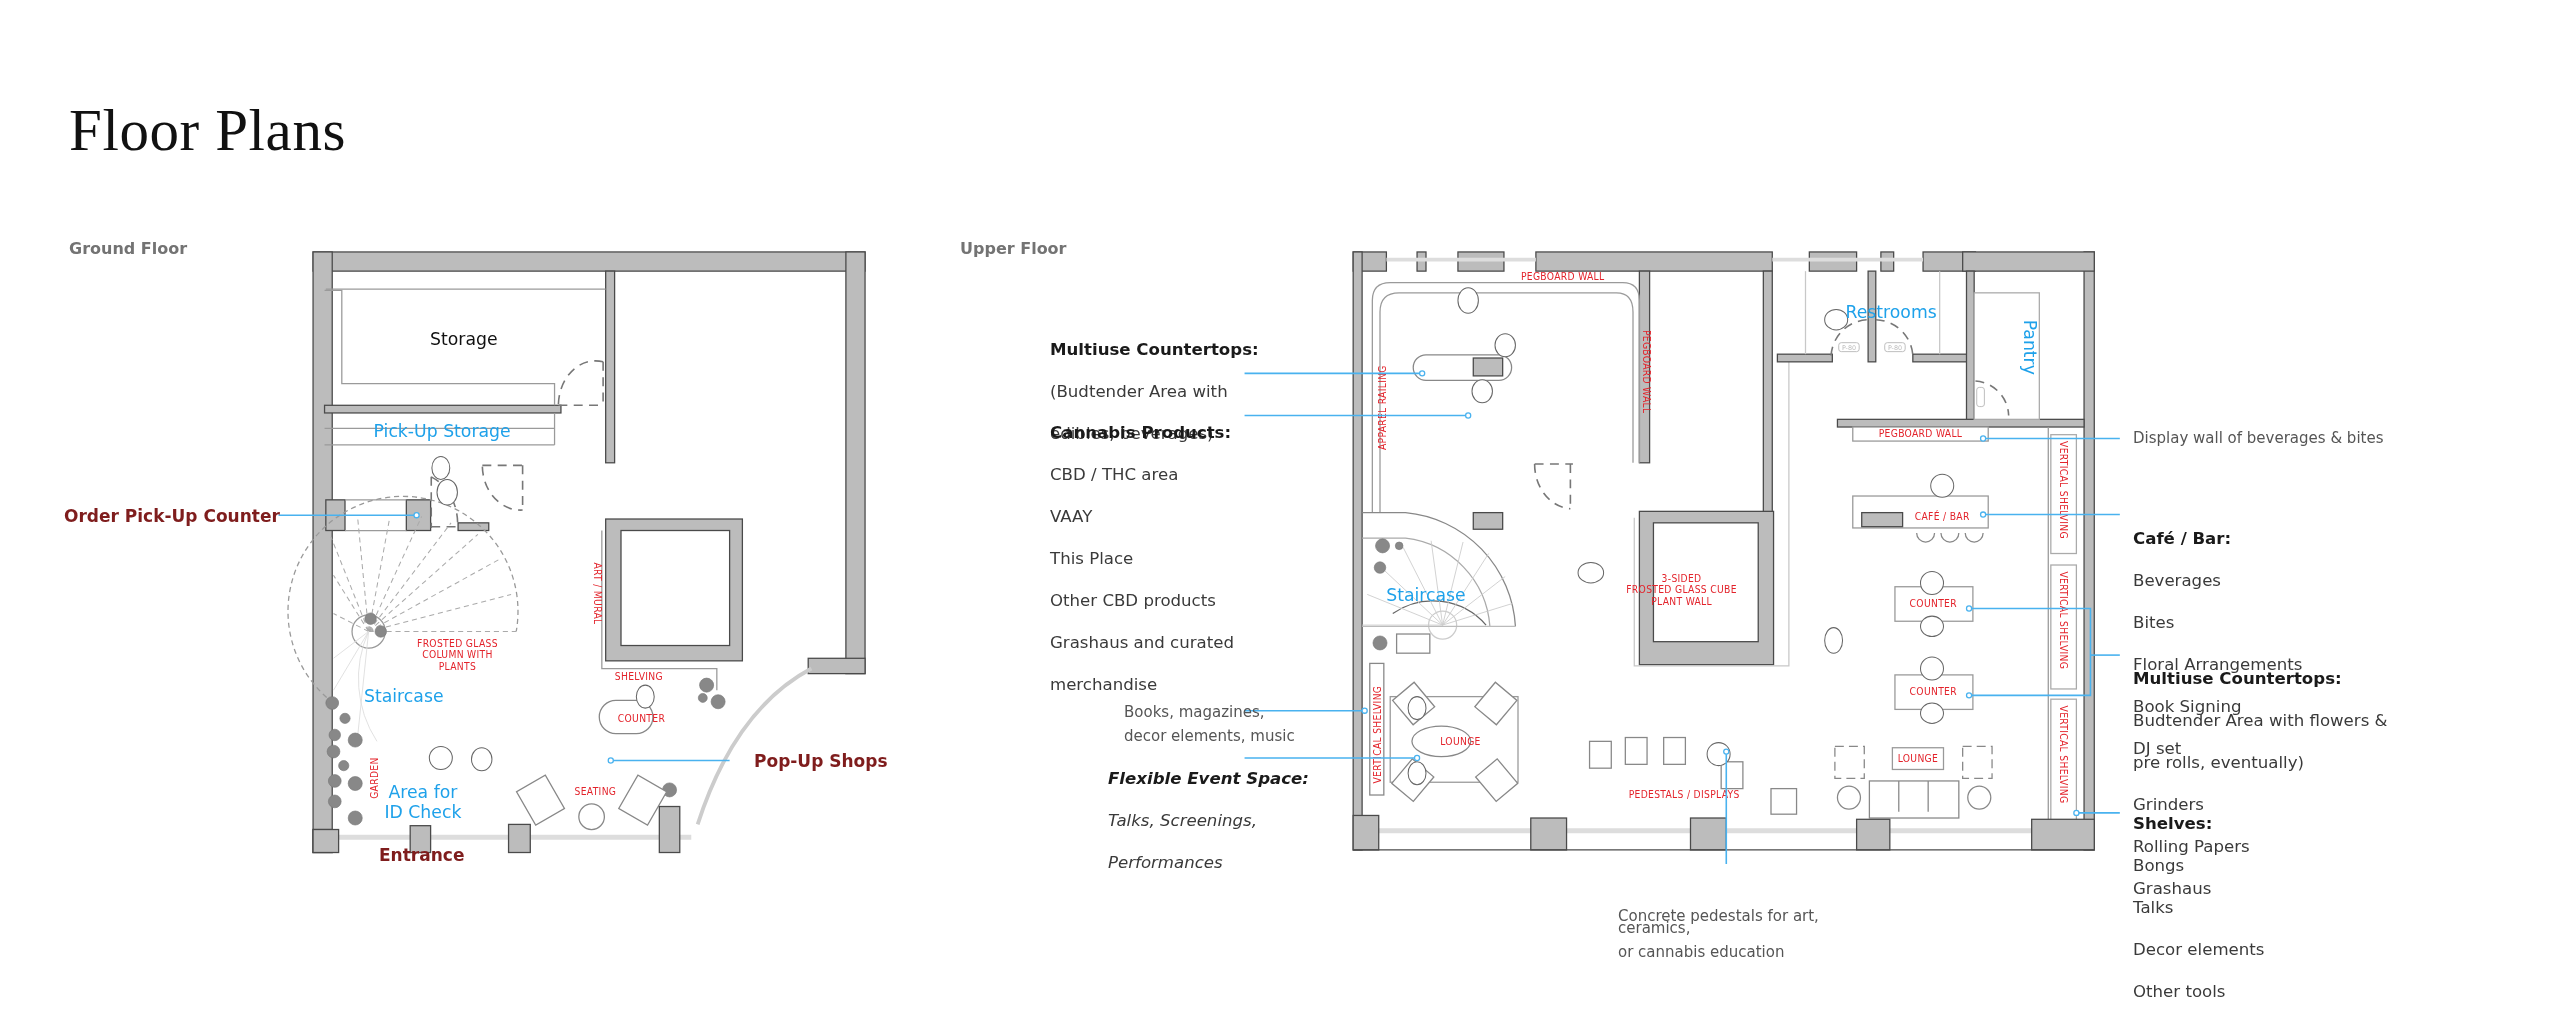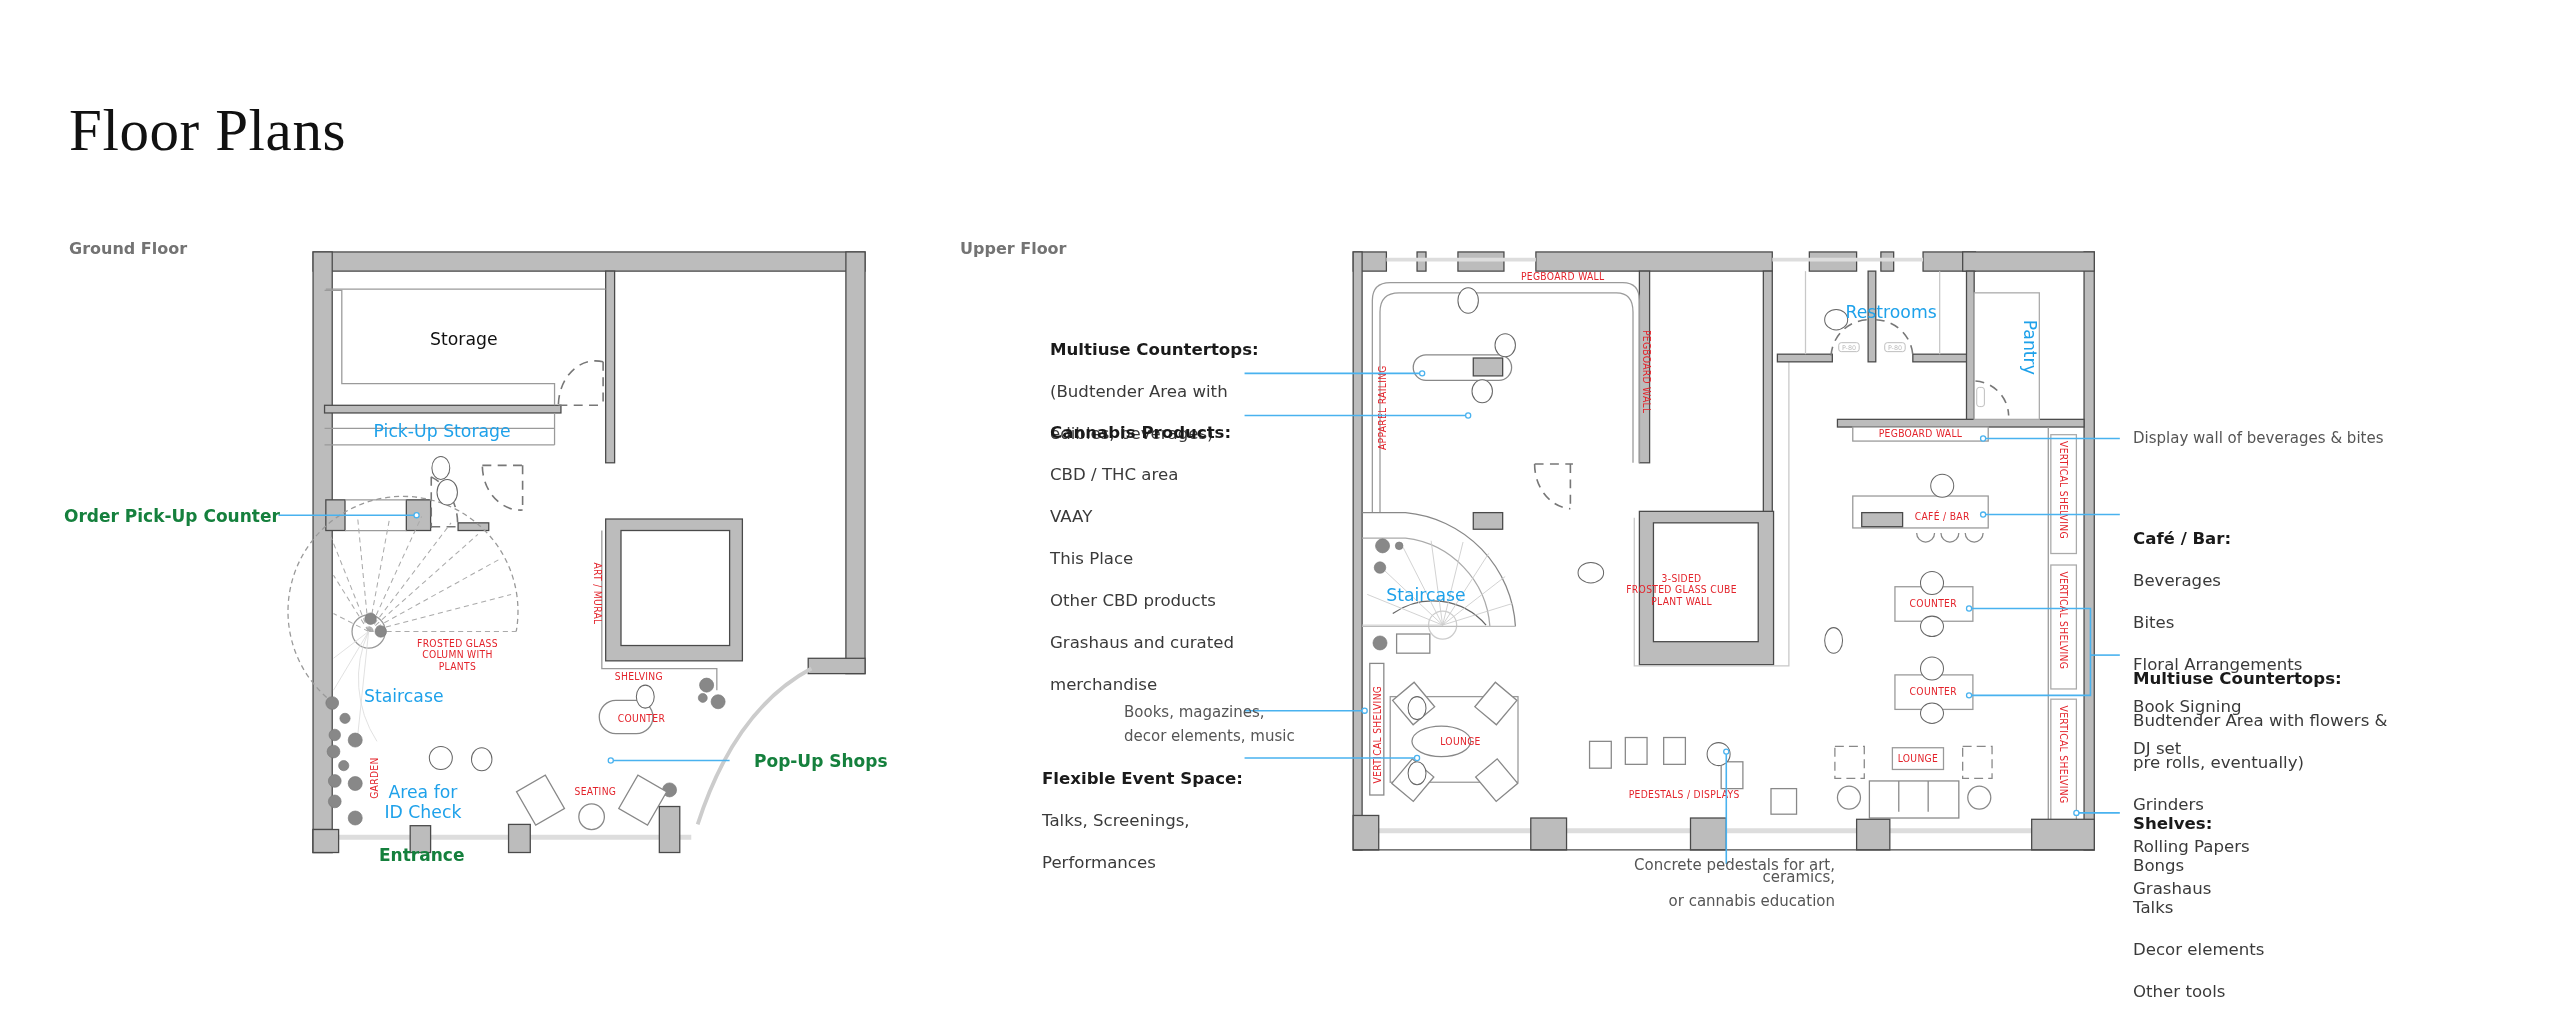--- a/index.html
+++ b/index.html
@@ -5,21 +5,21 @@
   html, body { margin:0; padding:0; background:#ffffff; }
   body { width:2576px; height:1031px; position:relative; overflow:hidden;
          font-family:"DejaVu Sans", "Liberation Sans", sans-serif; color:#1a1a1a; }
   .title { position:absolute; left:69px; top:96px; font-family:"Liberation Serif","DejaVu Serif",serif;
            font-size:59px; font-weight:400; color:#111; letter-spacing:0.6px; margin:0; }
   .section-label { position:absolute; font-size:16px; font-weight:700; color:#737373; }
   .callout { position:absolute; font-size:16.6px; line-height:21px; color:#3a3a3a; white-space:pre-line; }
   .callout .head { font-weight:700; color:#1a1a1a; display:block; }
   .callout .item { display:block; }
   .callout-small { position:absolute; font-size:15px; line-height:12px; color:#555; white-space:pre-line; }
-  .ann { position:absolute; font-size:17px; font-weight:700; color:#15803d; }
+  .ann { position:absolute; font-size:17px; font-weight:700; color:#7f1d1d; }
   svg { position:absolute; left:0; top:0; }
   .wall { fill:#bcbcbc; stroke:#4a4a4a; stroke-width:2; }
   .thin { fill:none; stroke:#9a9a9a; stroke-width:2; }
   .thinl { fill:none; stroke:#c8c8c8; stroke-width:2; }
   .dash { fill:none; stroke:#777; stroke-width:2.5; stroke-dasharray:14 10; }
   .leader { stroke:#49b2ef; stroke-width:2.5; fill:none; }
   .dot { fill:#fff; stroke:#49b2ef; stroke-width:2; }
   .lbl-red { fill:#e3232b; font-family:"DejaVu Sans Condensed","DejaVu Sans",sans-serif; font-size:16px; font-weight:400; letter-spacing:0.5px; }
   .lbl-blue { fill:#1ea1ea; font-family:"DejaVu Sans",sans-serif; font-size:27px; }
   .lbl-black { fill:#111; font-family:"DejaVu Sans",sans-serif; font-size:27px; }
@@ -368,21 +368,21 @@
   <span class="item">VAAY</span>
   <span class="item">This Place</span>
   <span class="item">Other CBD products</span>
   <span class="item">Grashaus and curated</span>
   <span class="item">merchandise</span>
 </div>
 <div class="callout-small" style="left:1124px;top:694px;">
   <span style="display:block">Books, magazines,</span>
   <span style="display:block">decor elements, music</span>
 </div>
-<div class="callout" style="left:1042px;top:747px;">
+<div class="callout" style="left:1108px;top:747px;font-style:italic;">
   <span class="head">Flexible Event Space:</span>
   <span class="item">Talks, Screenings,</span>
   <span class="item">Performances</span>
 </div>
 
 <div class="callout-small" style="left:2133px;top:432px;">Display wall of beverages &amp; bites</div>
 <div class="callout" style="left:2133px;top:507px;">
   <span class="head">Café / Bar:</span>
   <span class="item">Beverages</span>
   <span class="item">Bites</span>
@@ -399,17 +399,17 @@
   <span class="item">Grashaus</span>
 </div>
 <div class="callout" style="left:2133px;top:792px;">
   <span class="head">Shelves:</span>
   <span class="item">Bongs</span>
   <span class="item">Talks</span>
   <span class="item">Decor elements</span>
   <span class="item">Other tools</span>
 </div>
 
-<div class="callout-small" style="left:1618px;top:847px;width:217px;text-align:right;">
+<div class="callout-small" style="left:1618px;top:898px;width:217px;text-align:left;">
   <span style="display:block">Concrete pedestals for art, ceramics,</span>
   <span style="display:block">or cannabis education</span>
 </div>
 
 
 </body></html>

